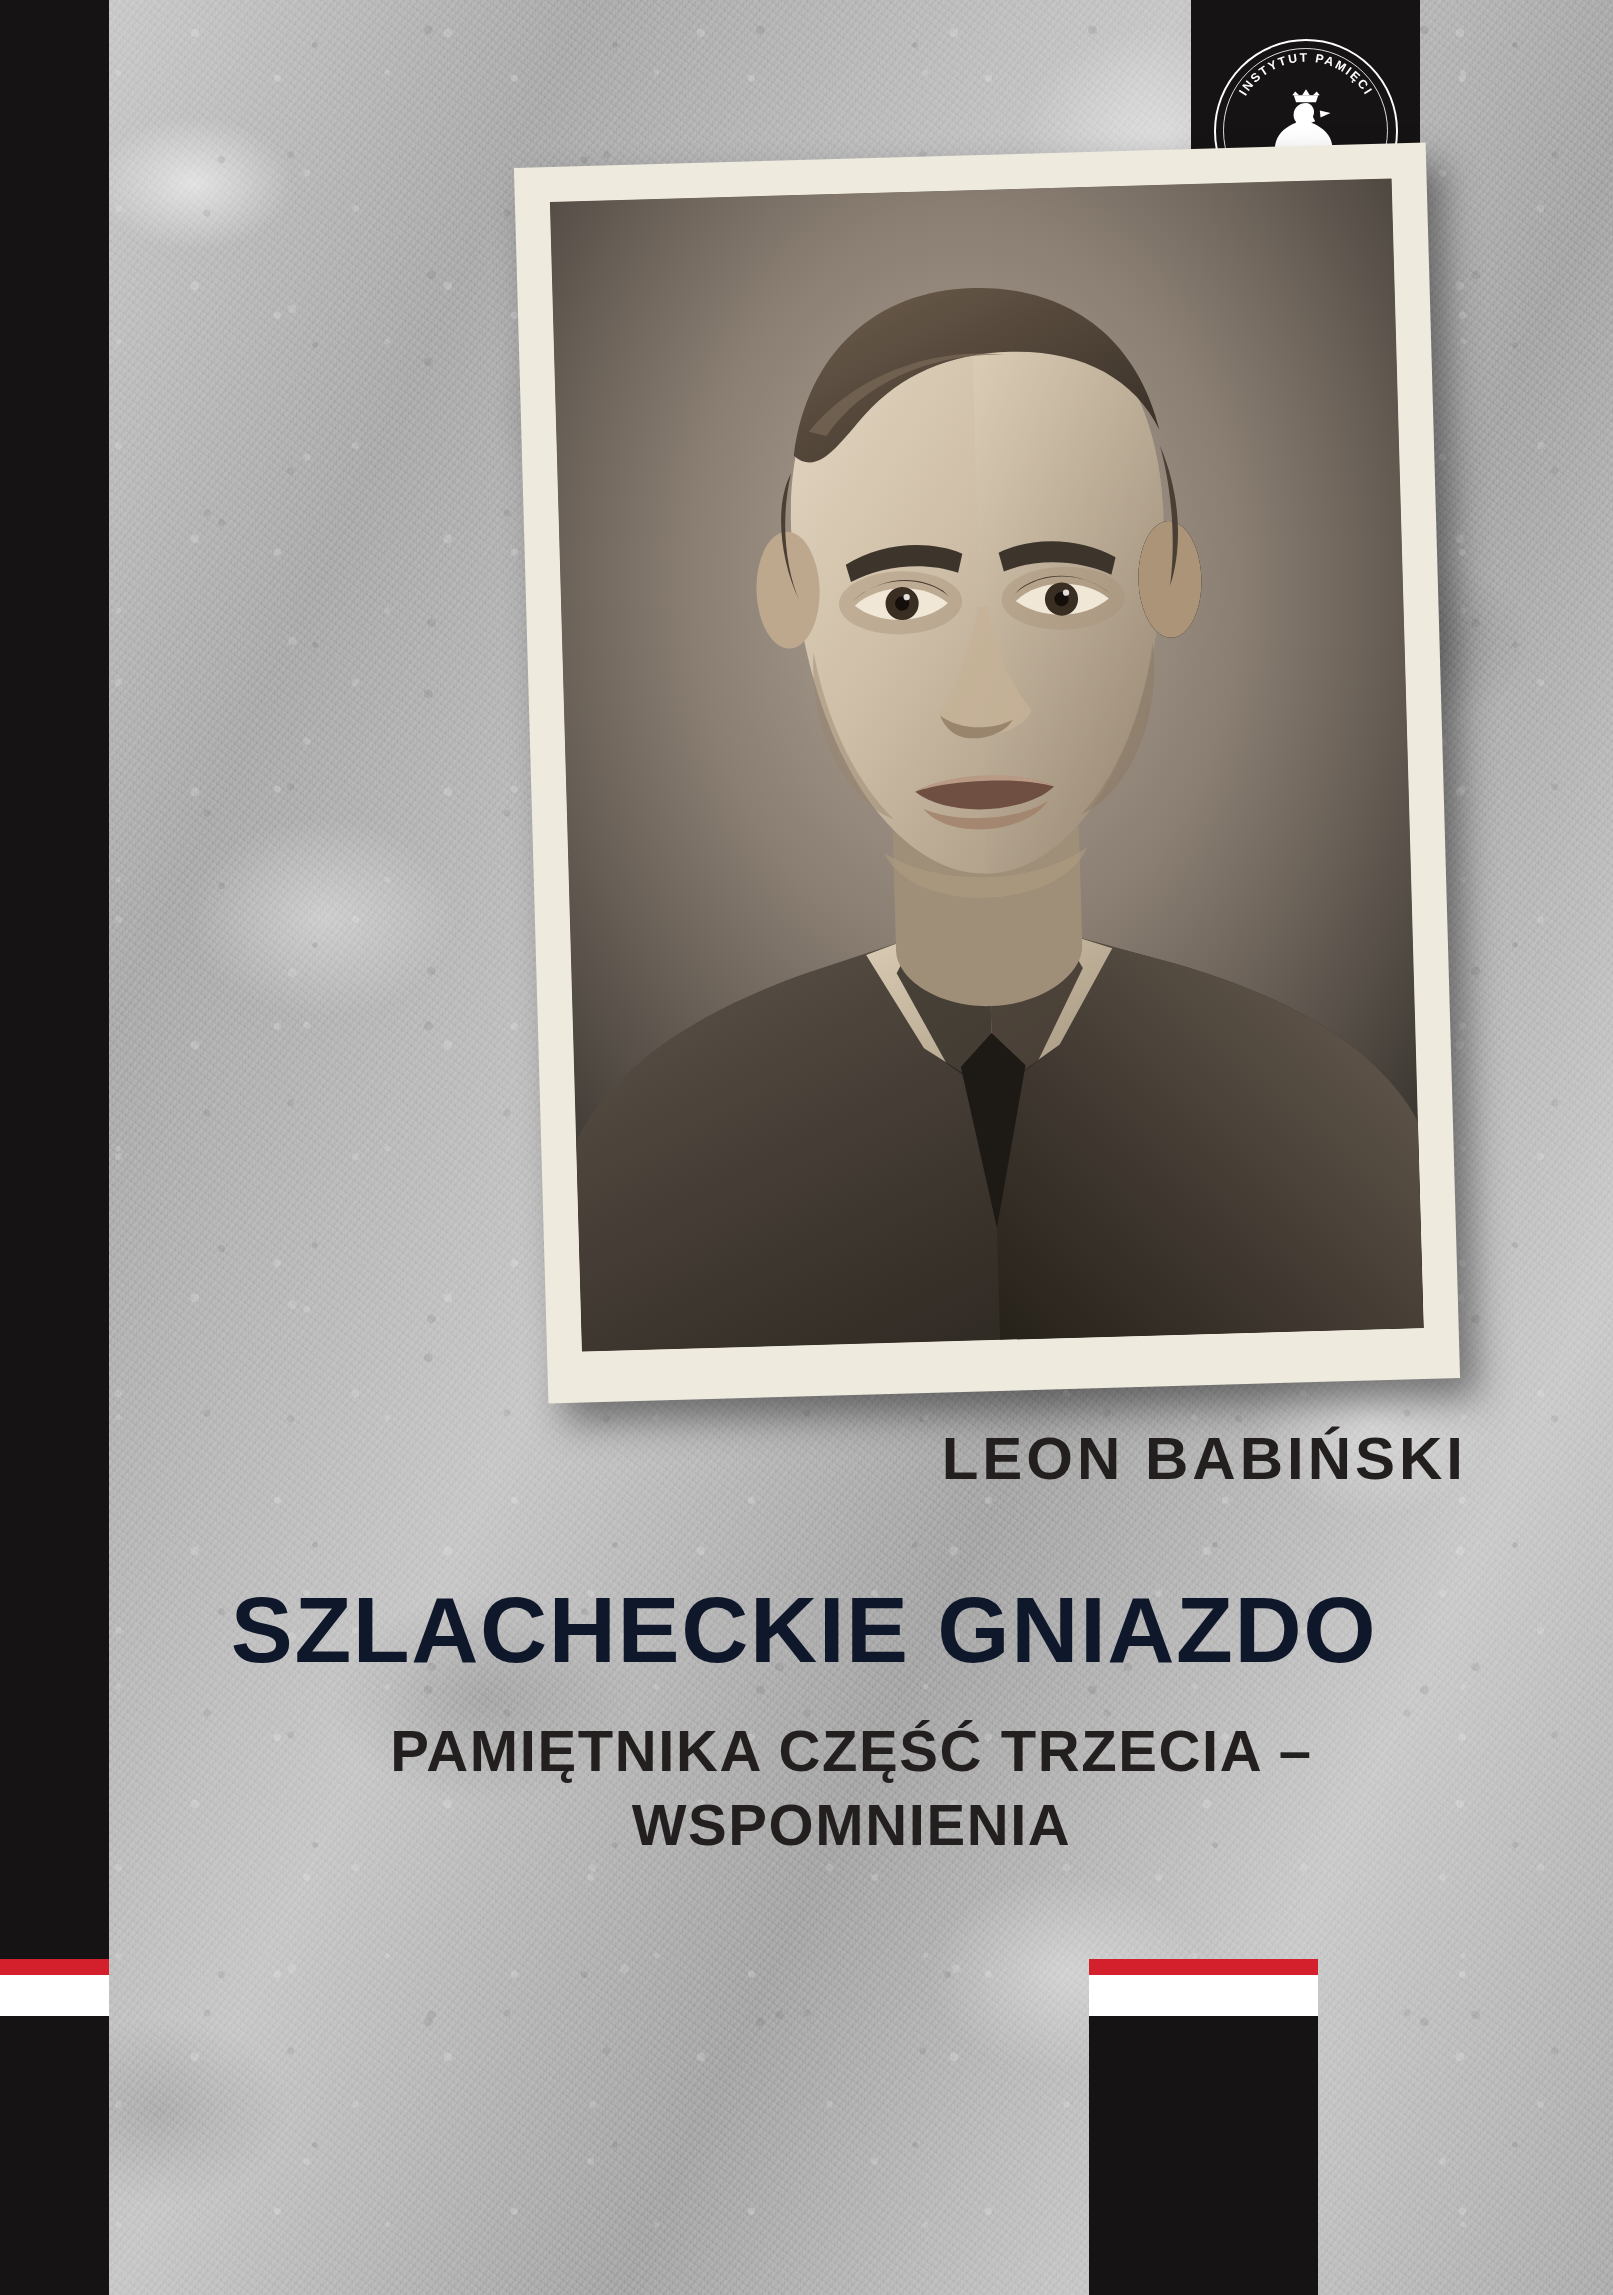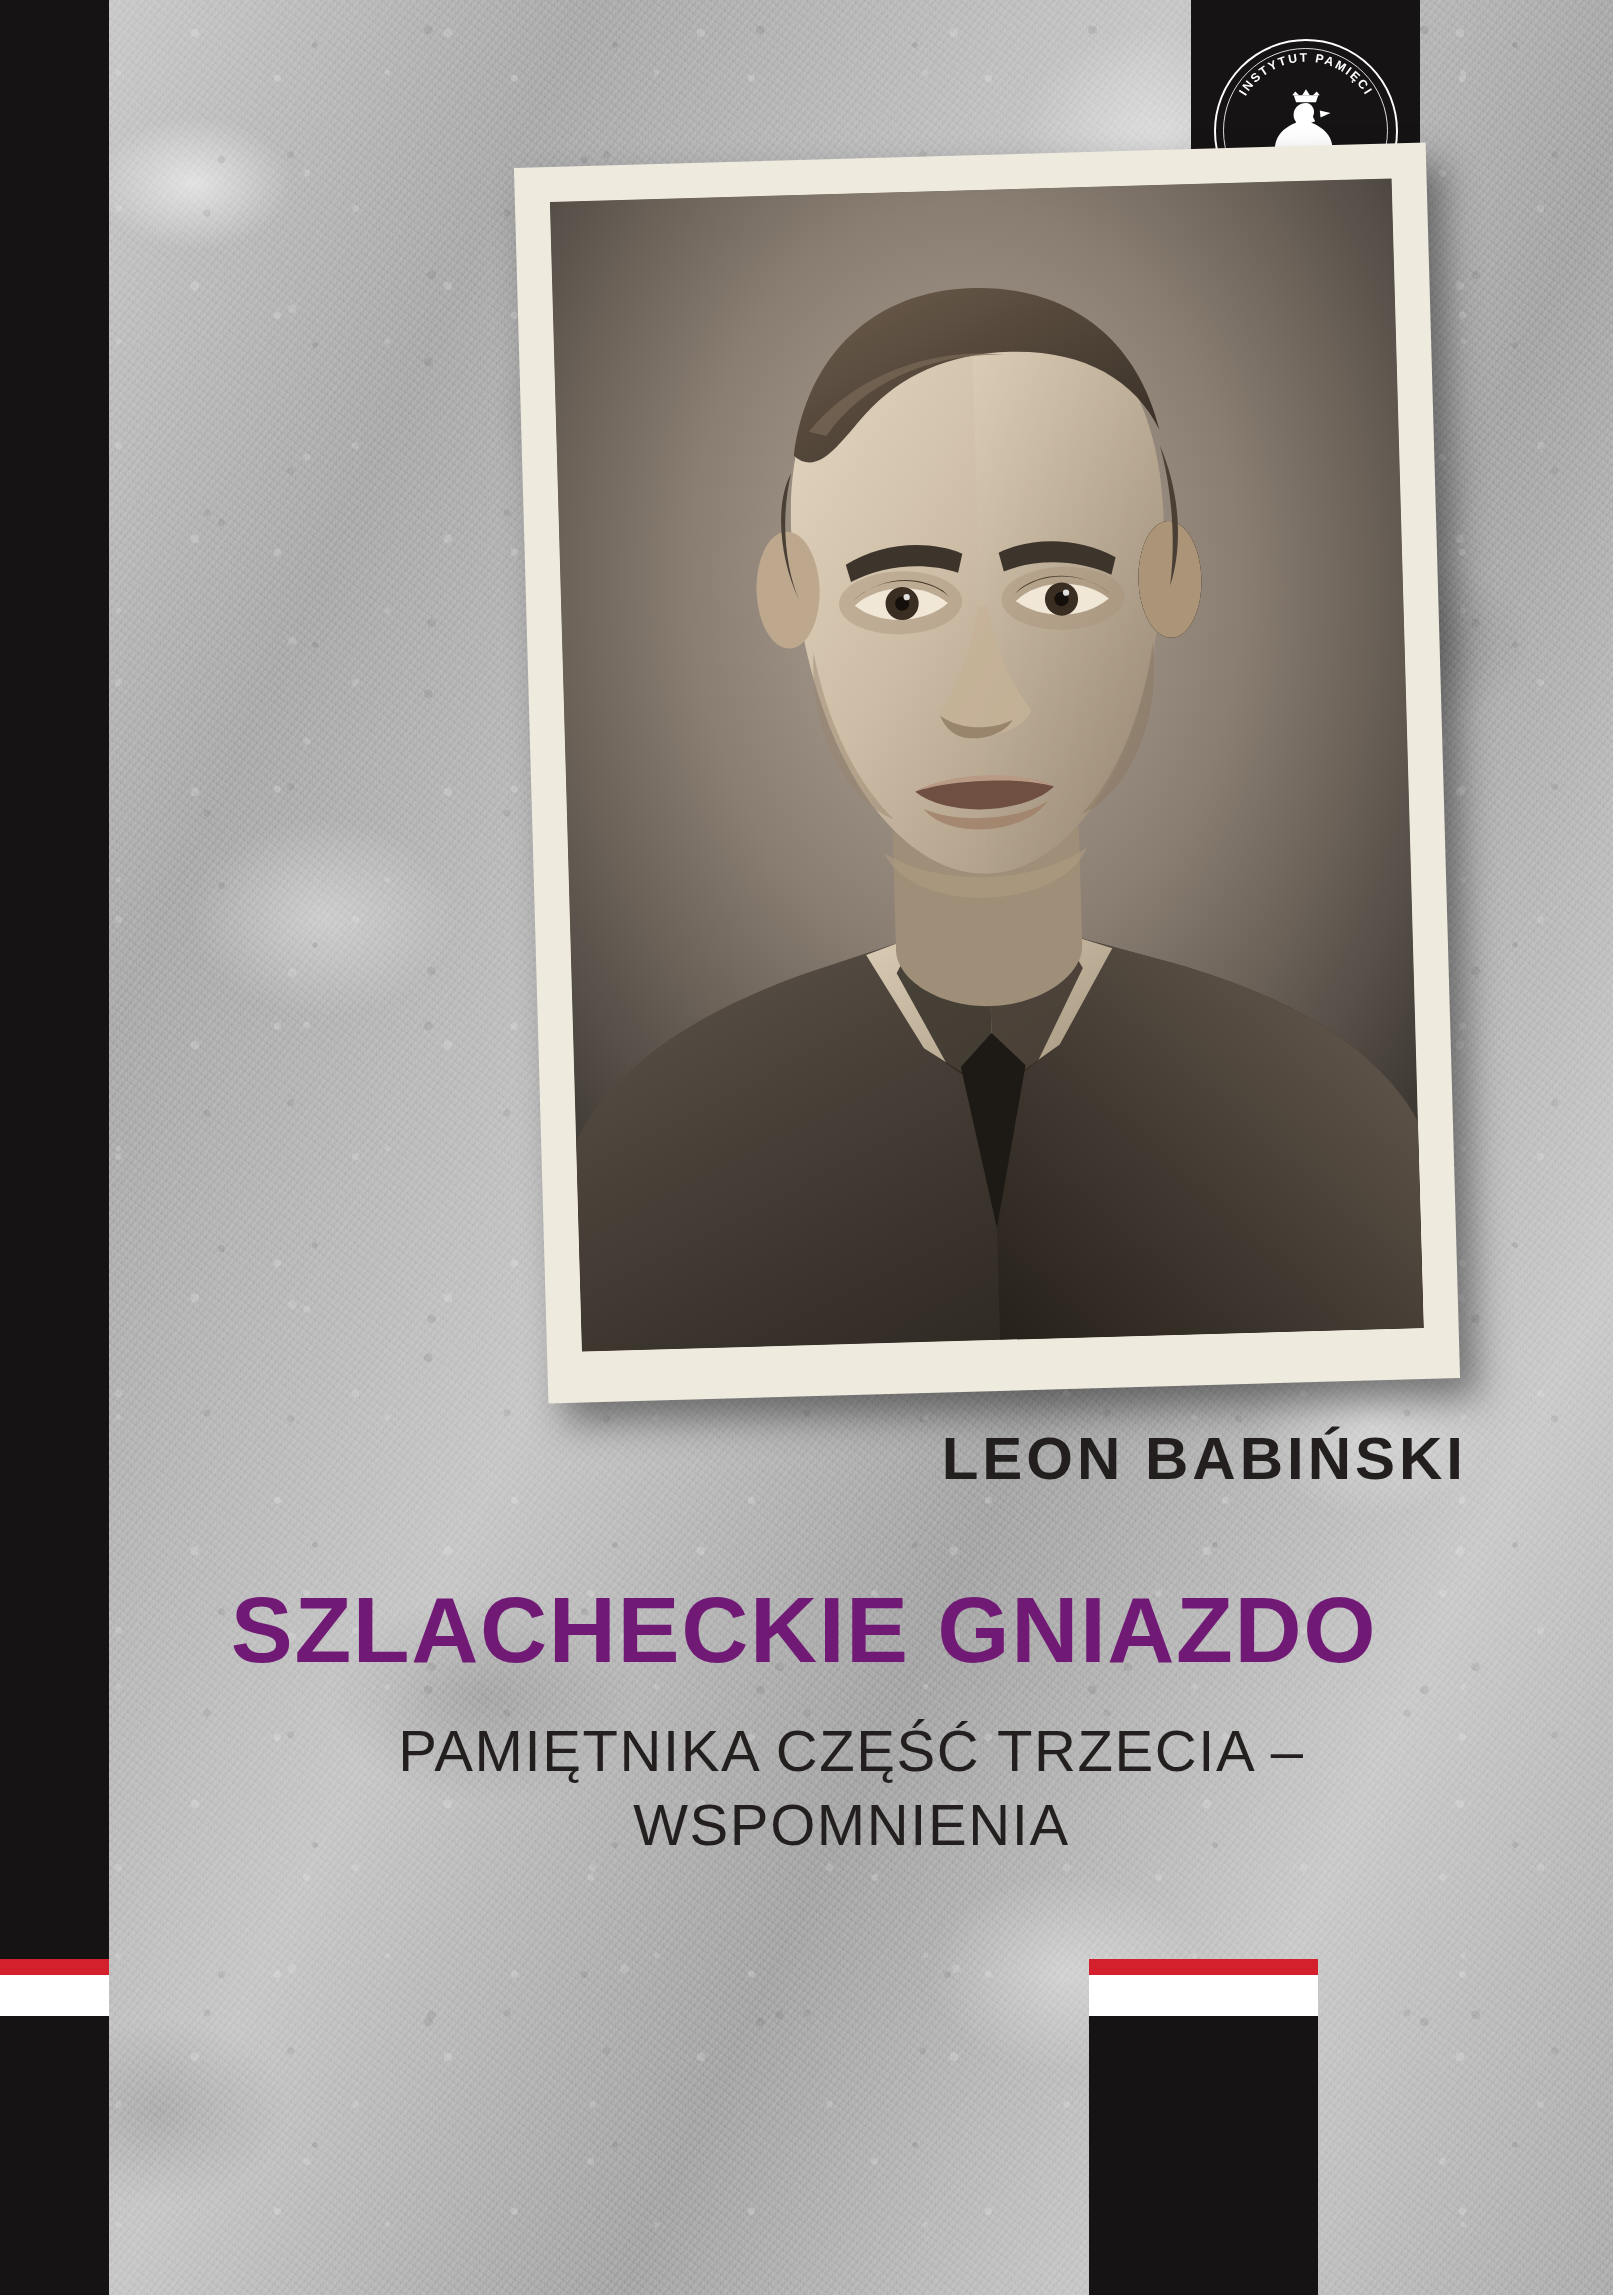--- a/index.html
+++ b/index.html
@@ -194,35 +194,35 @@
     letter-spacing: 4px;
     line-height: 1.05;
     white-space: nowrap;
   }
   .title {
     position: absolute;
     left: 142px;
     top: 1580px;
     width: 1324px;
     text-align: center;
-    color: #701a75;
+    color: #0f172a;
     font-size: 93px;
     font-weight: 700;
     letter-spacing: 1.6px;
     line-height: 1.08;
   }
   .subtitle {
     position: absolute;
     left: 237px;
     top: 1714px;
     width: 1229px;
     text-align: center;
     color: #231f1f;
     font-size: 58px;
-    font-weight: 400;
+    font-weight: 700;
     letter-spacing: 1.6px;
     line-height: 1.28;
   }
   .subtitle-line { display: block; }
 </style>
 </head>
 <body>
 
 <div class="cover">
 

